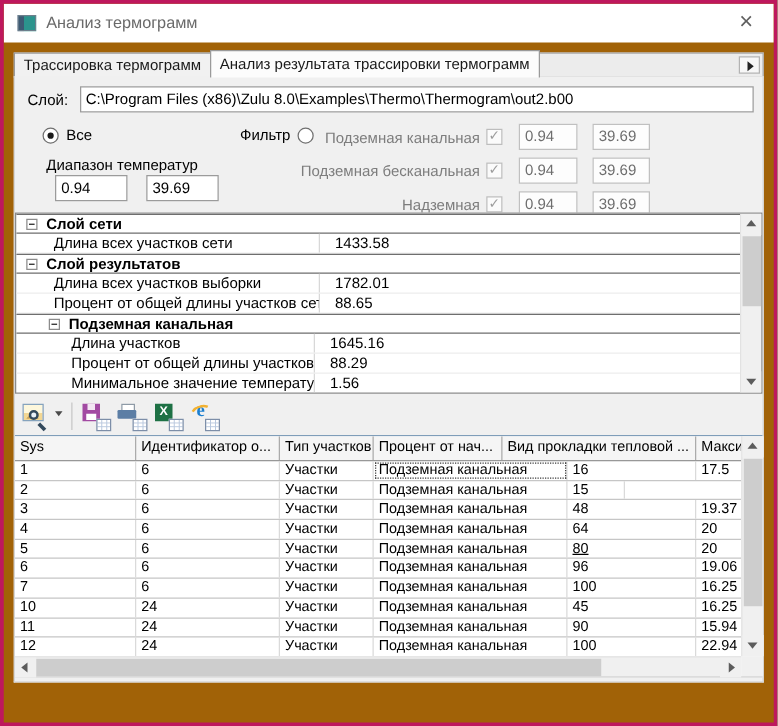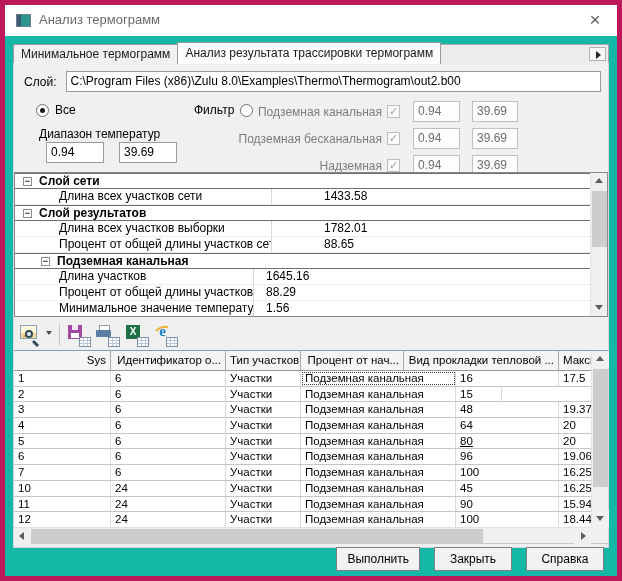--- a/index.html
+++ b/index.html
@@ -1,17 +1,17 @@
 <!DOCTYPE html>
 <html><head>
 <meta charset="utf-8">
 <style>
   html,body{margin:0;padding:0;background:#9a9a9a;font-family:"Liberation Sans", sans-serif;}
   *{box-sizing:border-box;}
-  .window{position:relative;width:622px;height:581px;background:#14b8a6;border:5px solid #be185d;overflow:hidden;font-size:12px;color:#000;}
+  .window{position:relative;width:622px;height:581px;background:#a16207;border:3px solid #be185d;overflow:hidden;font-size:12px;color:#000;}
 
   
   .titlebar{position:absolute;top:0;left:0;right:0;height:31px;background:#ffffff;}
   .app-icon{position:absolute;left:11px;top:9px;width:15px;height:13px;background:linear-gradient(90deg,#3d5a73 0 34%,#2b948d 34% 100%);box-shadow:inset 0 0 0 1px #6d7f8c;}
   .title-text{position:absolute;left:34px;top:7px;font-size:13px;color:#6a6a6a;}
   .close-btn{position:absolute;right:11px;top:4px;width:22px;height:22px;color:#5f5f5f;font-size:19px;line-height:22px;text-align:center;cursor:pointer;}
 
   
   .tabstrip{position:absolute;left:8px;right:8px;top:37px;height:22px;display:flex;align-items:flex-end;}
   .tab{height:20px;line-height:19px;padding:0 7px;background:#f1f1f1;border:1px solid #9a9a9a;border-bottom:none;margin-right:-1px;color:#1a1a1a;cursor:pointer;}
@@ -45,21 +45,21 @@
   .f-row .tbox{width:47px;margin-right:12px;}
   .f-row .tbox:last-child{width:46px;margin-right:0;}
 
   
   .tree{position:absolute;top:109px;left:0;right:0;height:145px;background:#fff;border:1px solid #8a8a8a;overflow:hidden;}
   .tree-body{position:absolute;left:0;top:0;right:17px;bottom:0;overflow:hidden;}
   .t-row{height:16px;line-height:15px;display:flex;align-items:center;}
   .t-item{border-bottom:1px solid #ededed;}
   .t-group{font-weight:bold;border-top:1px solid #6e6e6e;border-bottom:1px solid #6e6e6e;padding-left:8px;}
   .t-group.lvl1{padding-left:26px;}
-  .t-item.lvl1{padding-left:44px;gap:40px;}
+  .t-item.lvl1{padding-left:30px;}
   .t-item.lvl2{padding-left:44px;}
   .expander{width:9px;height:9px;border:1px solid #8c8c8c;background:#fff;font-size:9px;line-height:7px;text-align:center;margin-right:7px;color:#222;cursor:pointer;flex:0 0 auto;}
   .t-item .t-name{flex:0 0 auto;border-right:1px solid #d8d8d8;overflow:hidden;white-space:nowrap;height:100%;line-height:15px;}
   .t-item.lvl1 .t-name{width:213px;}
   .t-item.lvl2 .t-name{width:195px;}
   .t-val{padding-left:12px;white-space:nowrap;}
 
   
   .vsb{position:absolute;top:0;right:0;width:17px;bottom:0;background:#f0f0f0;border-left:1px solid #e2e2e2;}
   .sb-btn{position:absolute;left:0;width:17px;height:17px;background:#f0f0f0;cursor:pointer;}
@@ -89,21 +89,21 @@
   .icon-print::before{content:"";position:absolute;left:3px;top:0;width:9px;height:5px;background:#fff;border:1px solid #8e9aa6;}
   .icon-print::after{content:"";position:absolute;left:0;top:5px;width:15px;height:7px;background:#5c7ea5;border-radius:1px;}
   .icon-excel{position:absolute;left:3px;top:3px;width:14px;height:14px;background:#1e7145;color:#fff;font-weight:bold;font-size:10px;line-height:14px;text-align:center;}
   .icon-ie{position:absolute;left:2px;top:1px;width:17px;height:17px;color:#1b7fd0;font-weight:bold;font-size:15px;line-height:17px;text-align:center;font-family:"Liberation Serif",serif;}
   .icon-ie::after{content:"";position:absolute;left:0;top:3px;width:15px;height:11px;border:2px solid transparent;border-top:2px solid #f2b233;border-radius:50%;transform:rotate(-18deg);}
   .badge-grid{position:absolute;right:1px;bottom:0;width:12px;height:10px;background:#fff;border:1px solid #7d8ea8;background-image:linear-gradient(#b9c8de 1px,transparent 1px),linear-gradient(90deg,#b9c8de 1px,transparent 1px);background-size:4px 3px;background-position:-1px 2px;}
 
   
   .grid{position:absolute;top:287px;left:0;right:0;height:194px;background:#fff;border-top:1px solid #7f9db9;border-bottom:1px solid #c9c9c9;}
   .grid-inner{position:absolute;left:0;top:0;right:17px;bottom:16px;overflow:hidden;}
-  .tbl-header{display:flex;height:20px;background:#f5f5f5;border-bottom:1px solid #989898;text-align:right;}
+  .tbl-header{display:flex;height:20px;background:#f5f5f5;border-bottom:1px solid #989898;}
   .th{flex:0 0 auto;padding:0 4px;line-height:19px;border-right:1px solid #ababab;font-size:11.5px;overflow:hidden;white-space:nowrap;cursor:pointer;}
   .tr{display:flex;height:15.7px;border-bottom:1px solid #c6c6c6;cursor:default;}
   .td{flex:0 0 auto;padding:0 4px;line-height:15px;border-right:1px solid #dadada;font-size:11.5px;overflow:hidden;white-space:nowrap;}
   .focus-cell{outline:1px dotted #3c3c3c;outline-offset:-2px;}
   .grid .vsb{bottom:16px;}
   .grid .hsb{right:17px;}
   .sb-corner{position:absolute;right:0;bottom:0;width:17px;height:16px;background:#f0f0f0;}
 
   
   .footer{position:absolute;left:0;right:0;bottom:0;height:38px;}
@@ -115,21 +115,21 @@
 
 <div class="window">
 
   <div class="titlebar">
     <span class="app-icon"></span>
     <span class="title-text">Анализ термограмм</span>
     <span class="close-btn">×</span>
   </div>
 
   <div class="tabstrip">
-    <div class="tab">Минимальное термограмм</div>
+    <div class="tab">Трассировка термограмм</div>
     <div class="tab active">Анализ результата трассировки термограмм</div>
     <div class="tab-fill">
       <span class="tab-scroll-btn"></span>
     </div>
   </div>
 
   <div class="tabpage">
 
     <div class="layer-row">
       <span class="layer-label">Слой:</span>
@@ -328,21 +328,21 @@
               <div class="td" style="width: 155px;">Подземная канальная</div>
               <div class="td" style="width: 103px;">90</div>
               <div class="td" style="width: 46px;">15.94</div>
             </div>
             <div class="tr">
               <div class="td" style="width: 97px;">12</div>
               <div class="td" style="width: 115px;">24</div>
               <div class="td" style="width: 75px;">Участки</div>
               <div class="td" style="width: 155px;">Подземная канальная</div>
               <div class="td" style="width: 103px;">100</div>
-              <div class="td" style="width: 46px;">18.44</div>
+              <div class="td" style="width: 46px;">22.94</div>
             </div>
           </div>
       </div>
       <div class="vsb">
         <div class="sb-btn" style="top:0;">
             <span class="arr up"></span>
           </div>
         <div class="thumb" style="top:18px;height:118px;"></div>
         <div class="sb-btn" style="bottom:0;">
             <span class="arr down"></span>
@@ -355,21 +355,14 @@
         <div class="thumb" style="left:17px;width:452px;"></div>
         <div class="sb-btn" style="left:auto;right:0;">
             <span class="arr right"></span>
           </div>
       </div>
       <div class="sb-corner"></div>
     </div>
 
   </div>
 
-  <div class="footer">
-    <div class="footer-buttons">
-      <div class="btn">Выполнить</div>
-      <div class="btn">Закрыть</div>
-      <div class="btn">Справка</div>
-    </div>
-  </div>
 
 </div>
 
 </body></html>

